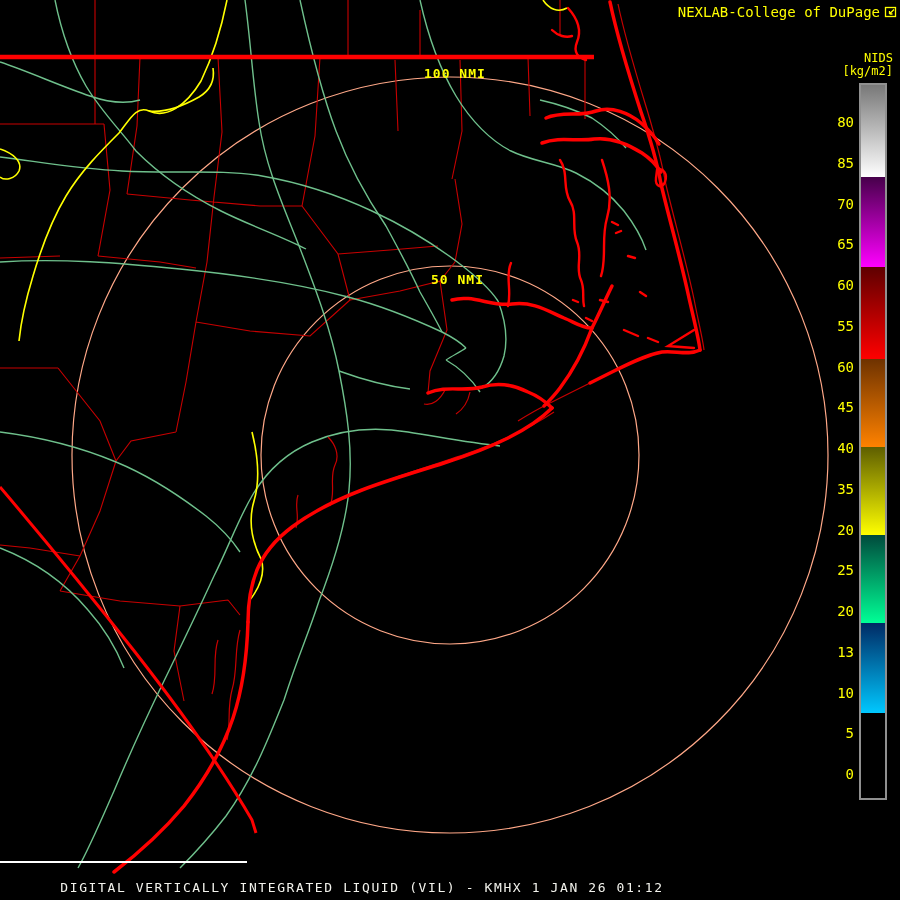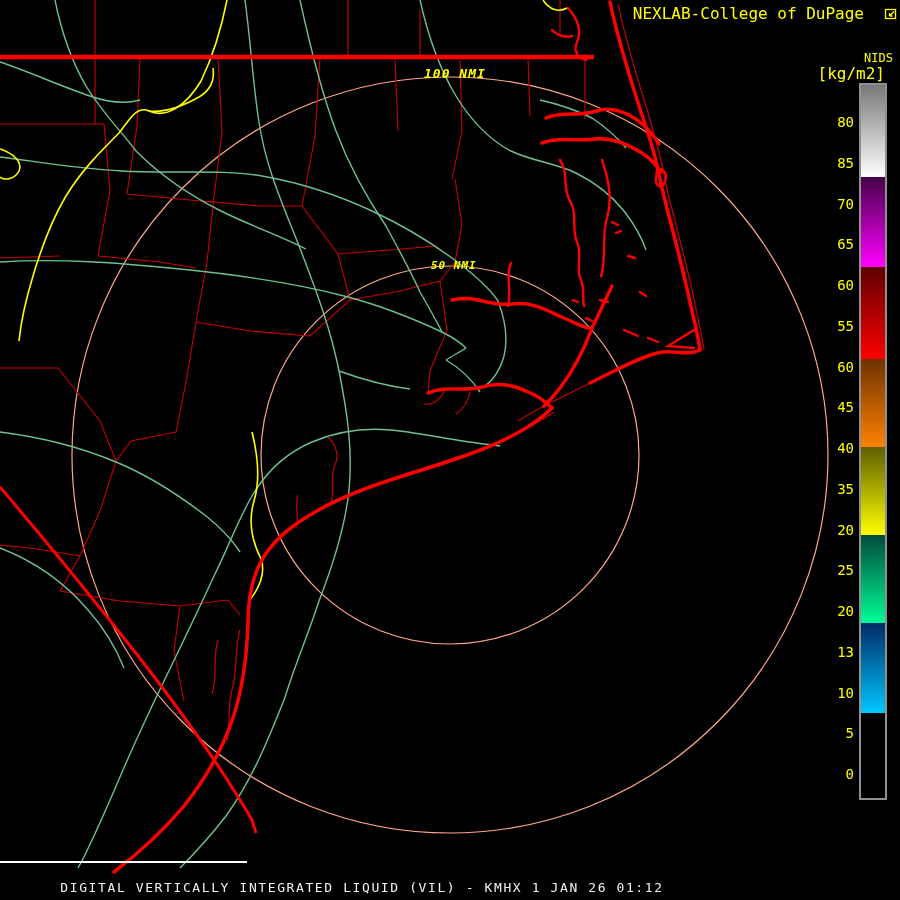--- a/index.html
+++ b/index.html
@@ -11,26 +11,26 @@
     --ring-salmon:#FFA888;
     --label-yellow:#FFFF00;
     --title-white:#F2F2EC;
     --colorbar-border:#909090;
   }
   html,body{margin:0;padding:0;background:var(--background);}
   #app{position:relative;width:900px;height:900px;background:var(--background);
        overflow:hidden;font-family:"DejaVu Sans Mono","Liberation Mono",monospace;}
   #map{position:absolute;left:0;top:0;}
   .txt{position:absolute;white-space:pre;color:var(--label-yellow);}
-  .credit{top:4px;right:2px;font-size:16px;display:flex;align-items:center;gap:20px;}
+  .credit{top:4px;right:2px;font-size:14px;display:flex;align-items:center;gap:4px;}
   .nids{top:51px;right:7px;font-size:12px;padding-left:20px;}
-  .units{top:64px;right:15px;font-size:16px;}
-  .ring-label{font-size:13px;font-weight:bold;font-style:italic;letter-spacing:1px;}
+  .units{top:64px;right:7px;font-size:12px;}
+  .ring-label{font-size:13px;font-weight:bold;letter-spacing:1px;}
   .ring-100{left:424px;top:66px;}
-  .ring-50{left:431px;top:259px;font-size:11px;}
+  .ring-50{left:431px;top:272px;font-size:13px;}
   #cbar{position:absolute;left:859px;top:83px;width:24px;height:713px;
         border:2px solid var(--colorbar-border);background:#000;}
   .cbar-seg{width:100%;}
   #cbar-labels{position:absolute;left:796px;top:0;width:58px;height:900px;}
   .cbar-label{position:absolute;right:0;width:100%;text-align:right;
               color:var(--label-yellow);font-size:14px;line-height:17px;}
   .footer-line{position:absolute;left:0;top:861px;width:247px;height:2px;
                background:#FFFFFF;}
   .footer{position:absolute;left:0;top:880px;width:724px;text-align:center;
           color:var(--title-white);font-size:13px;letter-spacing:1.6px;}

